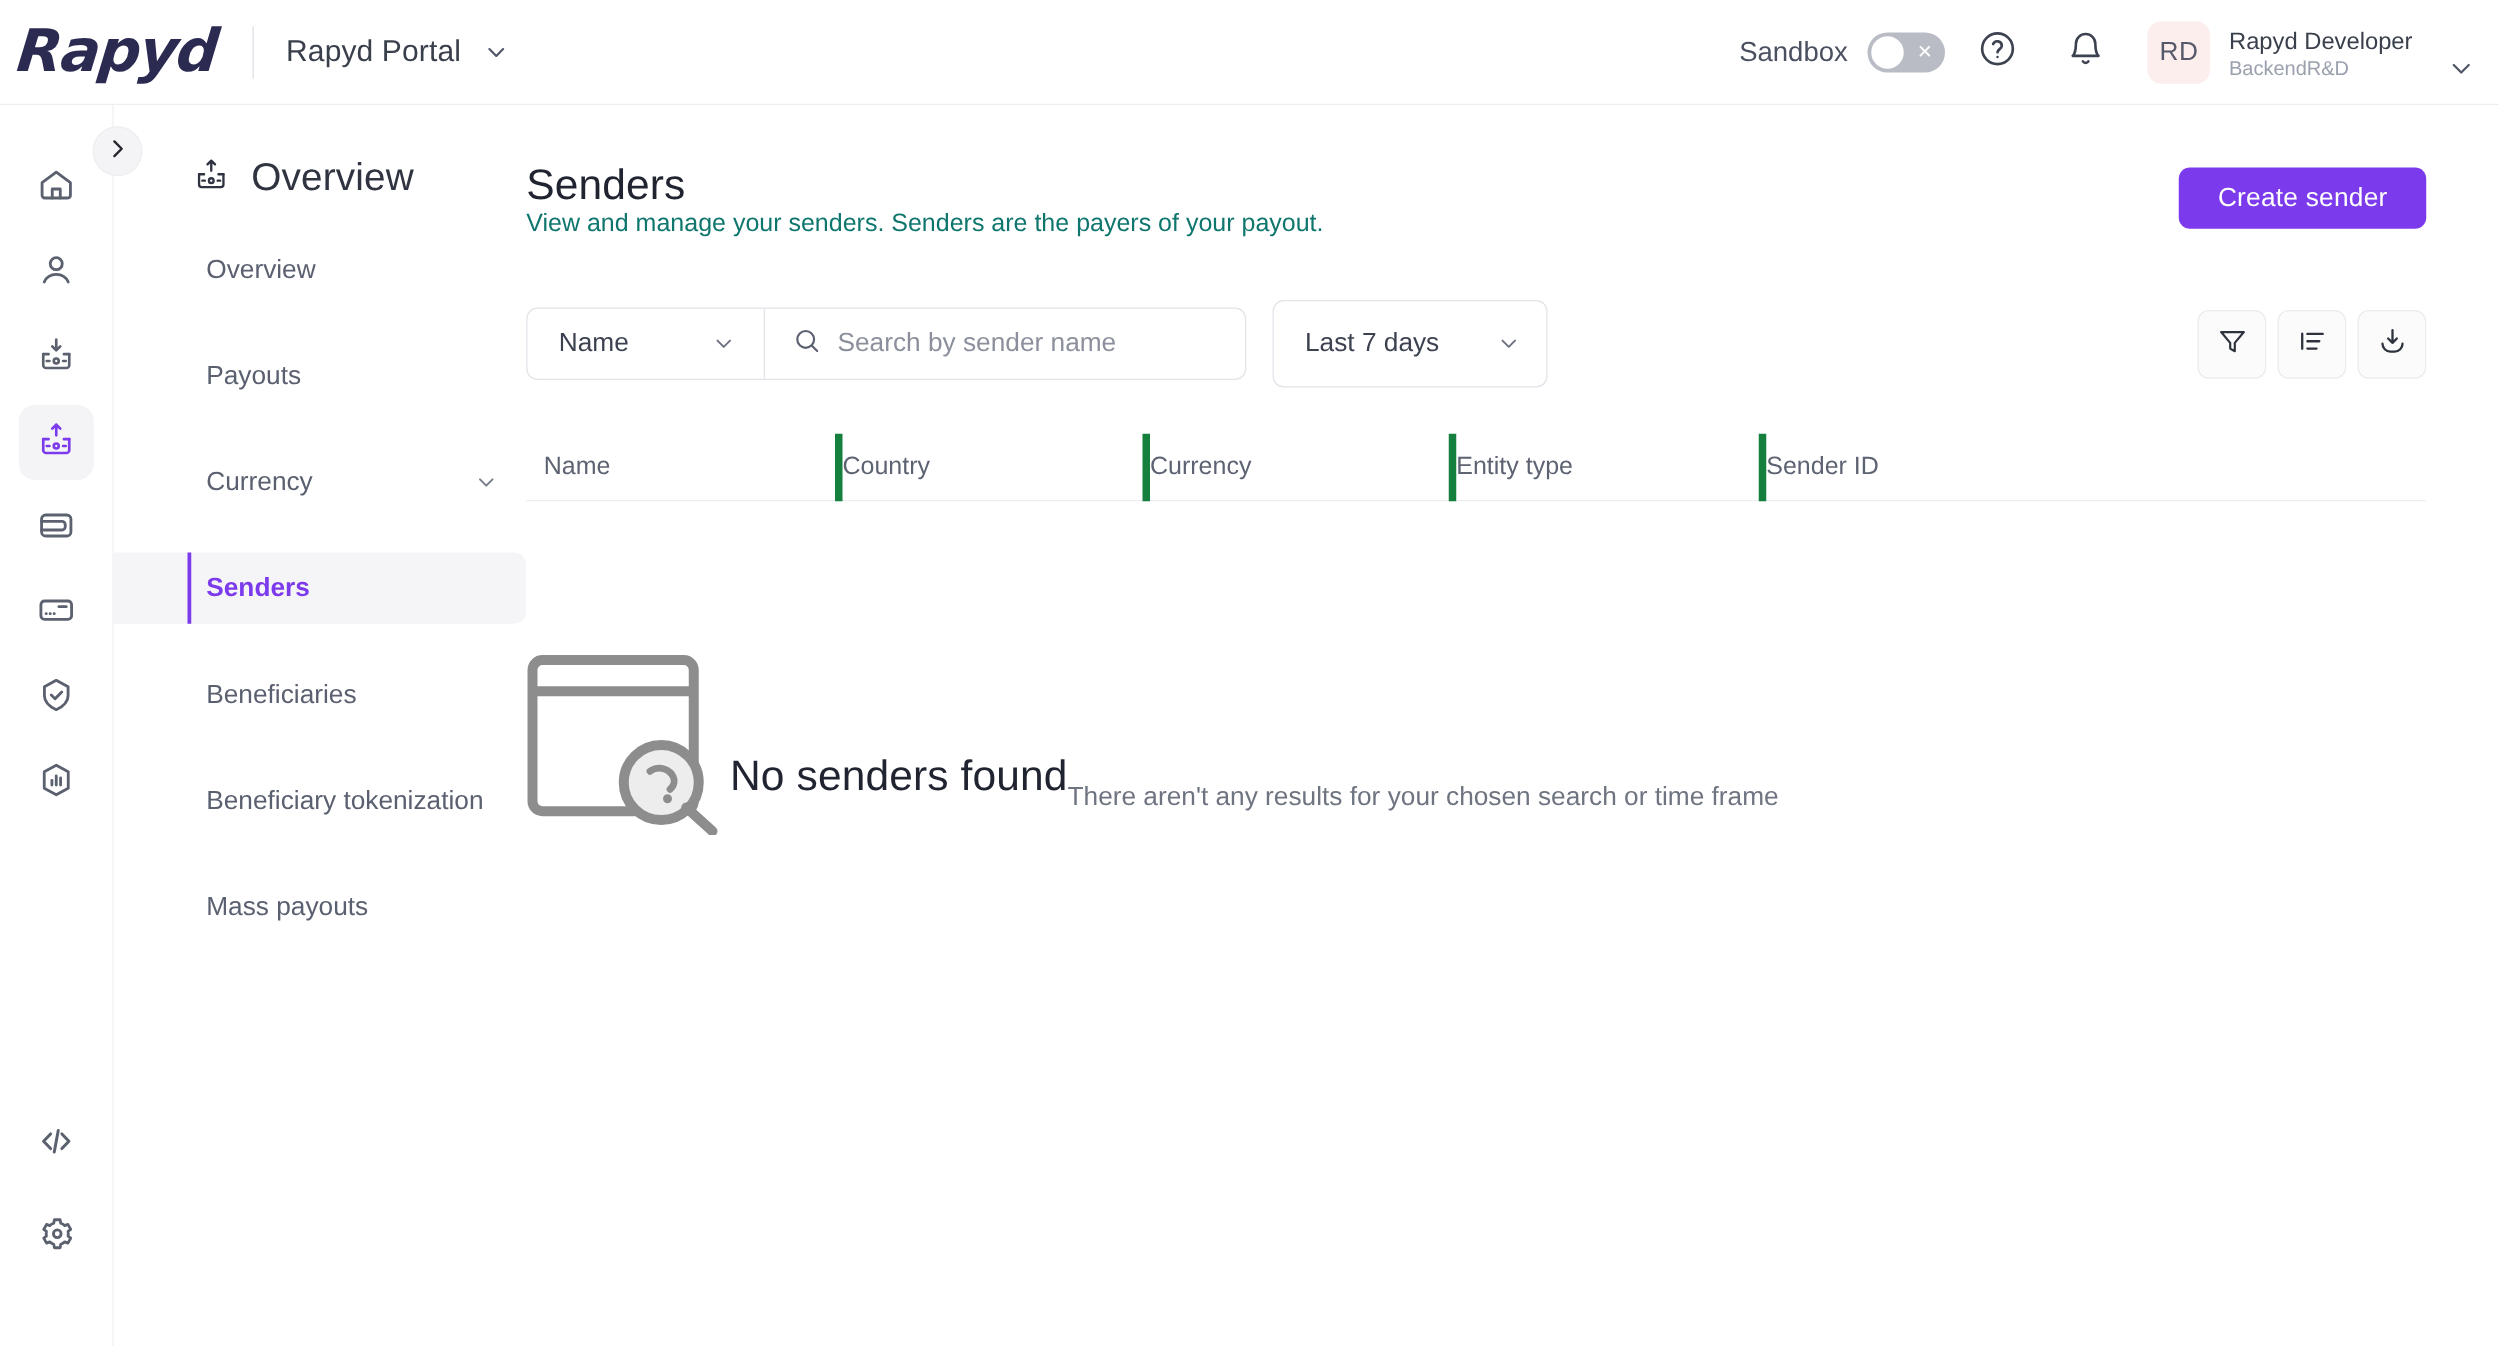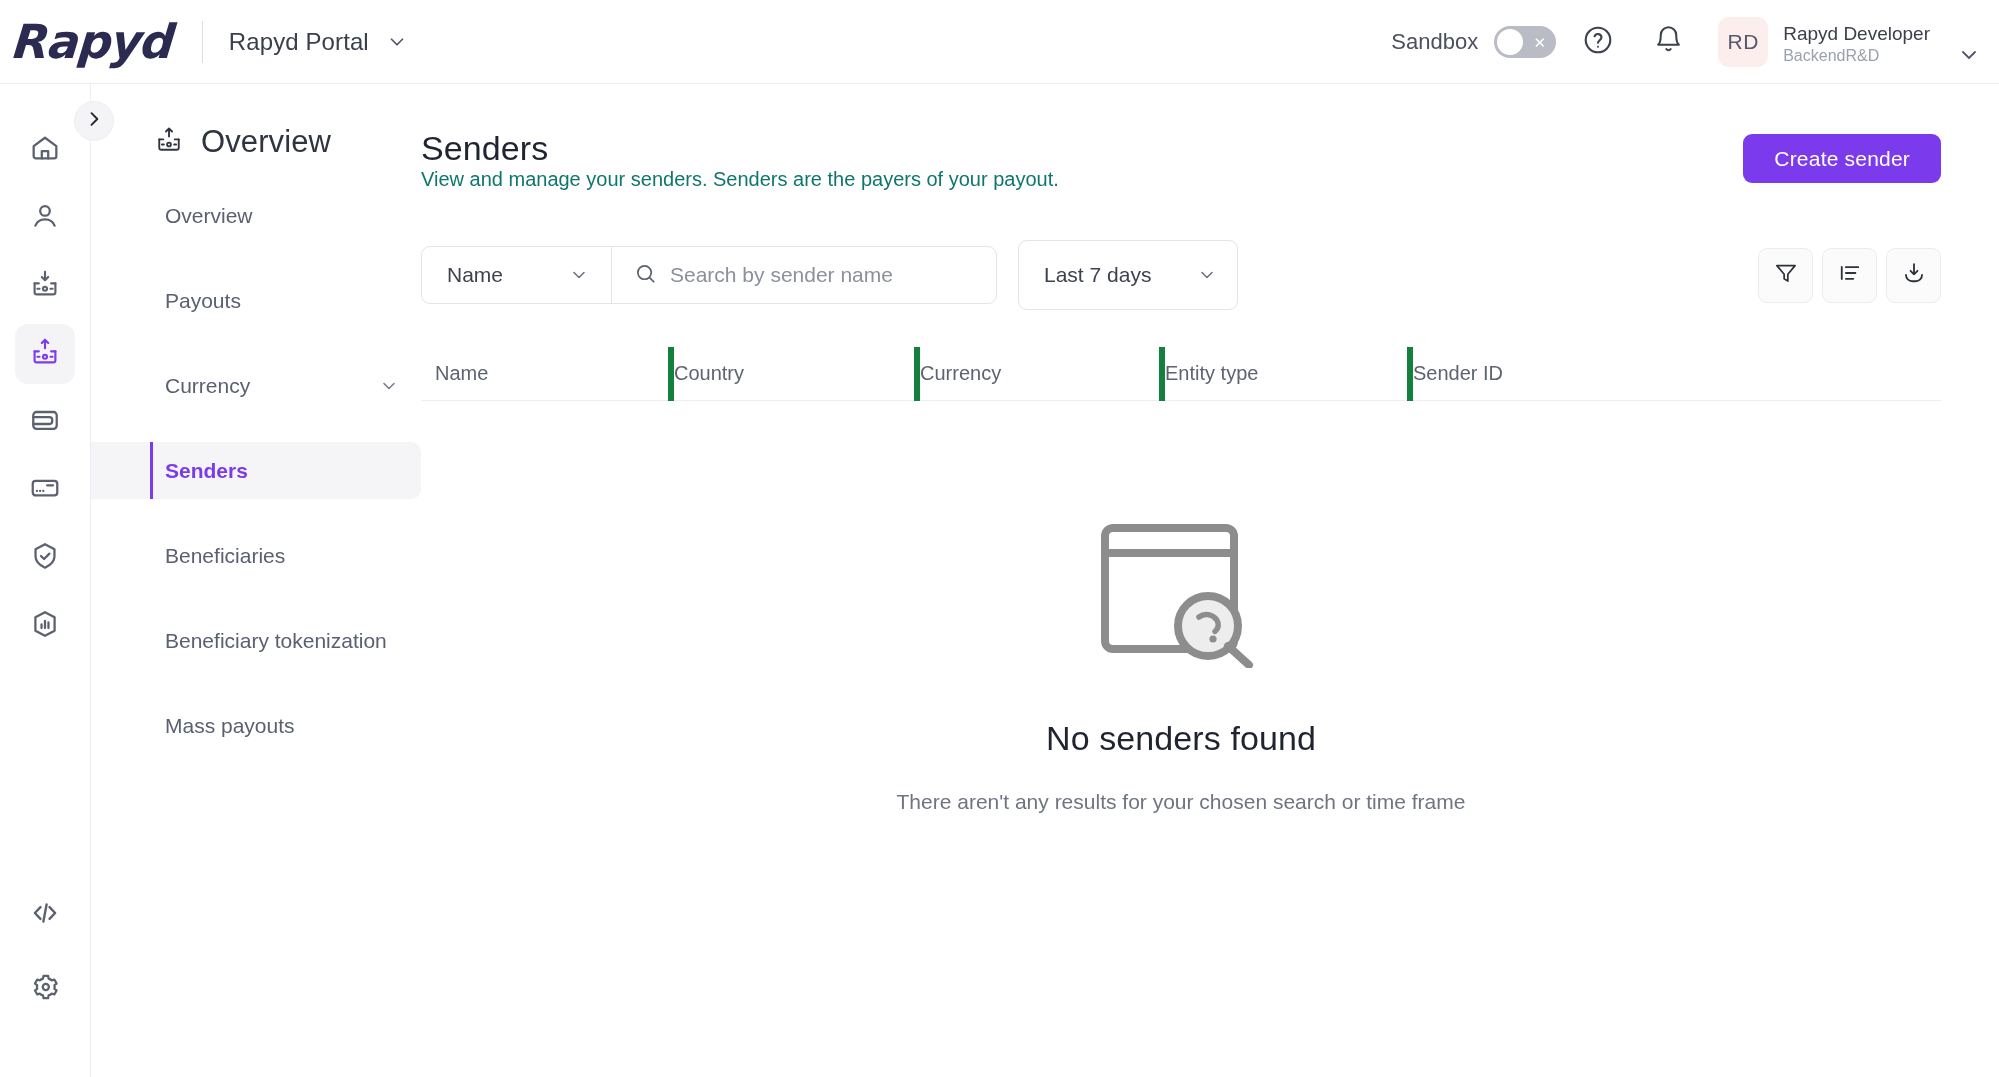--- a/index.html
+++ b/index.html
@@ -196,21 +196,21 @@
   }
   .th:first-child { border-left: none; padding-left: 14px; }
   .th.c0 { width: 247px; }
   .th.c1 { width: 246px; }
   .th.c2 { width: 245px; }
   .th.c3 { width: 248px; }
   .th.c4 { width: 250px; }
 
   
   .empty {
-    display: flex; flex-direction: column; align-items: center;
+    display: flex; flex-direction: row; align-items: center;
     margin-top: 122px;
     padding-right: 0;
   }
   .empty-illus { margin-bottom: 47px; }
   .empty-title { font-size: 34px; color: #1f2430; letter-spacing: .1px; }
   .empty-sub { font-size: 21px; color: #6e7480; margin-top: 32px; }
 </style>
 </head>
 <body>
 

